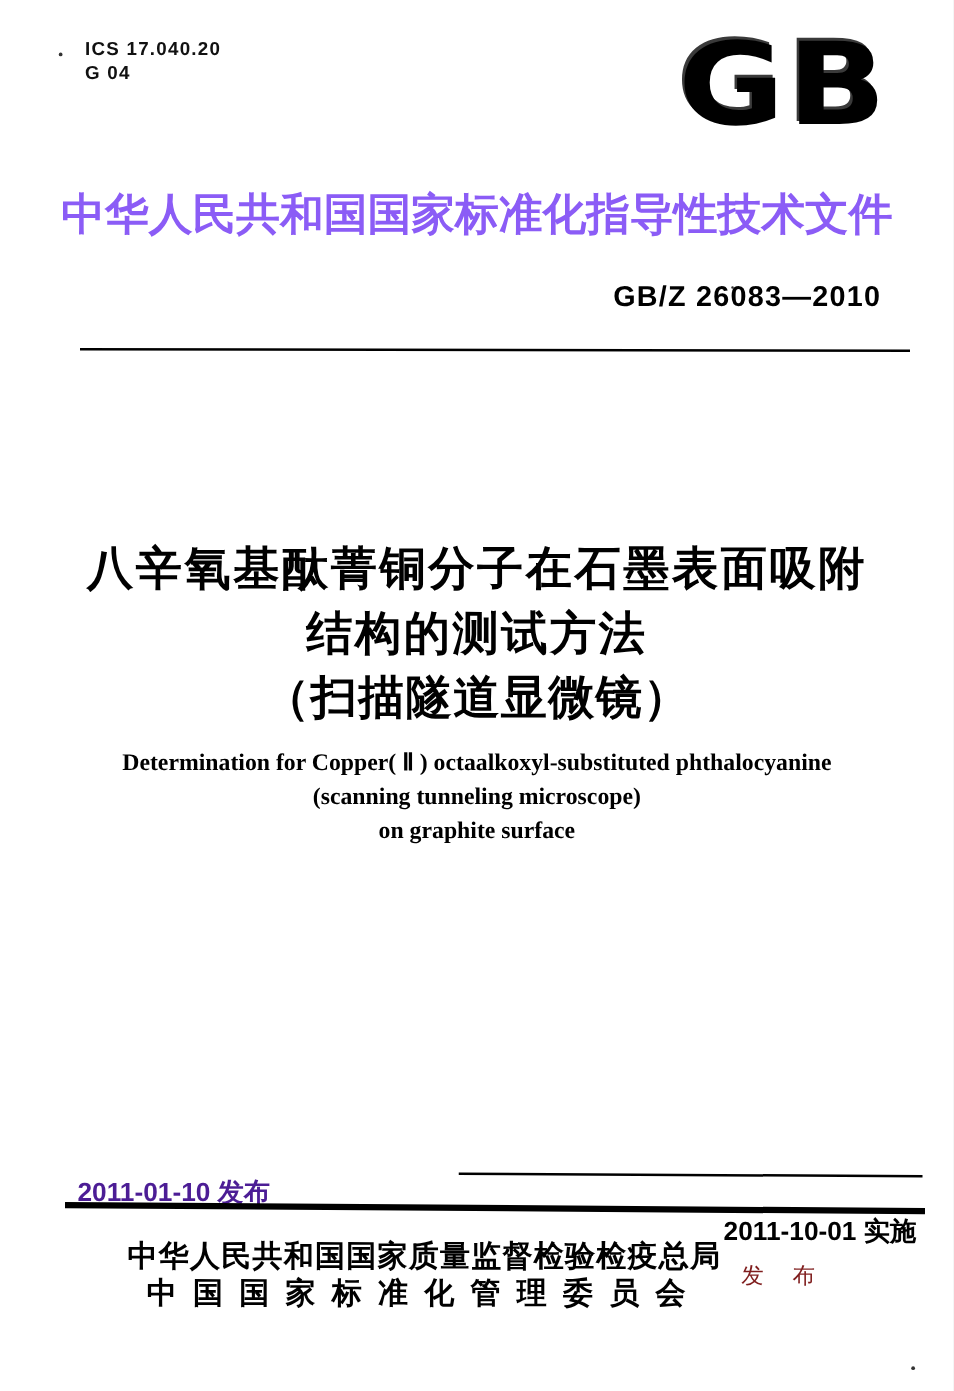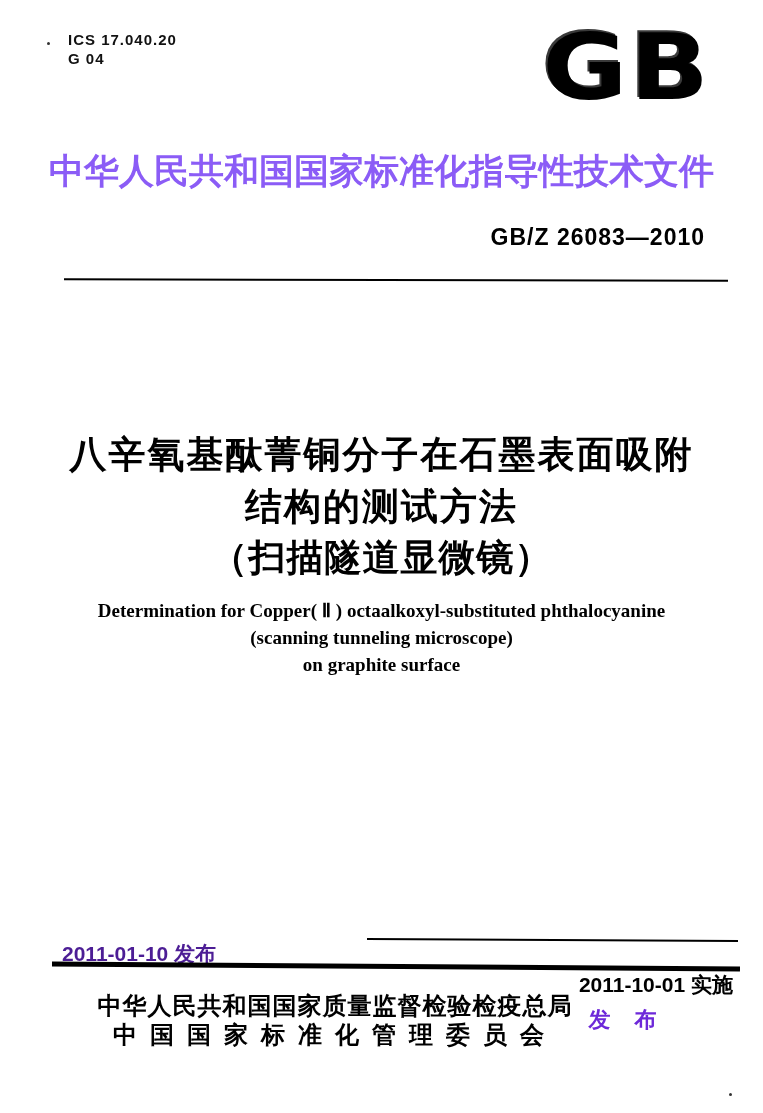--- a/index.html
+++ b/index.html
@@ -169,25 +169,25 @@
     line-height: 29px;
     letter-spacing: 1px;
     white-space: nowrap;
   }
   .pub-line2 {
     line-height: 29px;
     letter-spacing: 13px;
     white-space: nowrap;
   }
   .pub-label {
-    font-weight: bold;
-    font-size: 22px;
+    font-weight: normal;
+    font-size: 18px;
     letter-spacing: 9px;
     white-space: nowrap;
-    color: #6d28d9;
+    color: #7f1d1d;
   }
 
   
   .speck { position: absolute; background: #333; border-radius: 50%; }
   .speck1 { left: 47px; top: 42px; width: 3px; height: 3px; }
   .speck2 { left: 585px; top: 229px; width: 2px; height: 2px; }
   .speck3 { left: 729px; top: 1093px; width: 3px; height: 3px; }
 </style>
 </head>
 <body>

